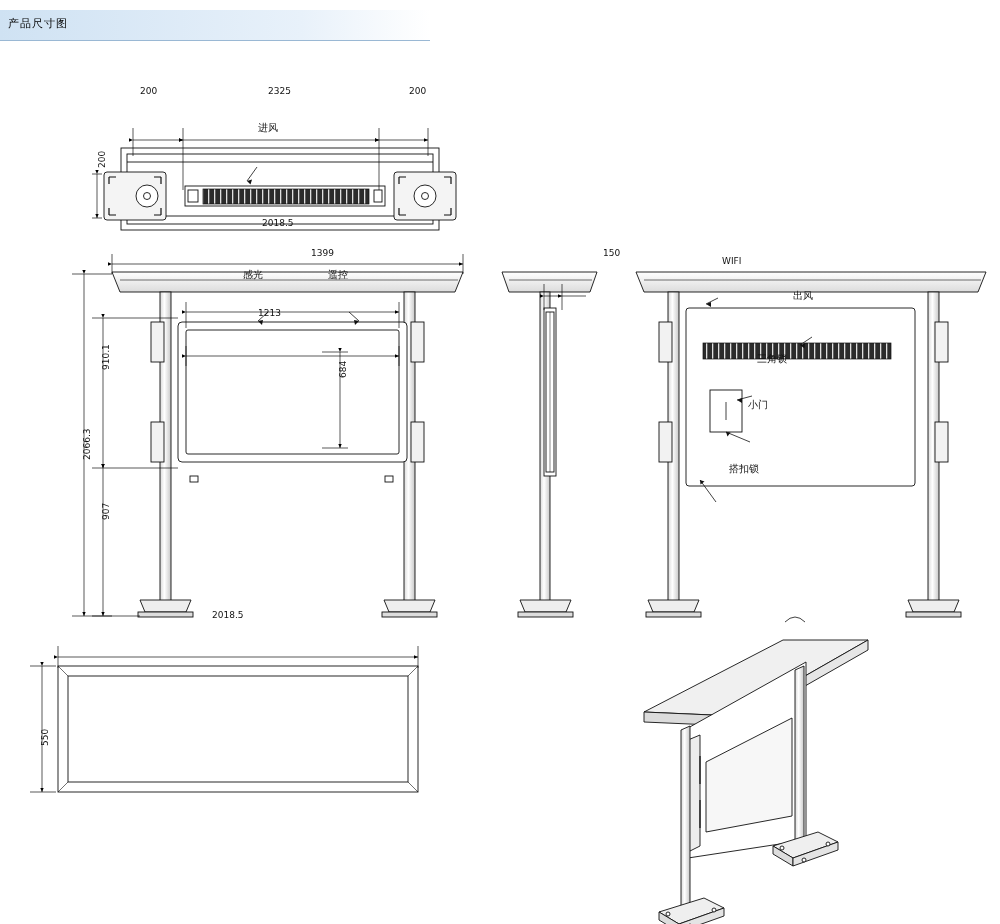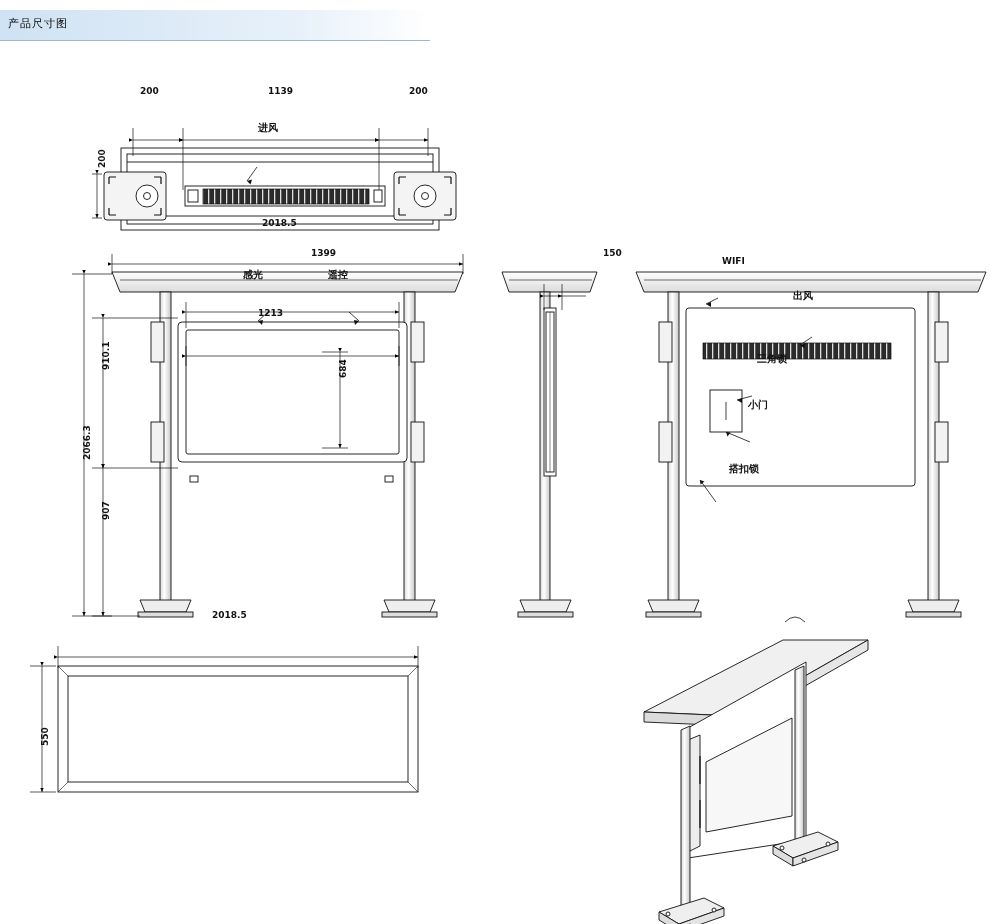--- a/index.html
+++ b/index.html
@@ -10,21 +10,21 @@
   }
   .banner{
     position:absolute;left:0;top:10px;width:430px;height:30px;
     background:linear-gradient(to right,#cfe2f3,#e8f1fa 70%,#ffffff);
     border-bottom:1px solid #9ab8d4;
   }
   .banner-title{
     position:absolute;left:8px;top:16px;font-size:11px;color:#000;
     letter-spacing:1px;font-family:"DejaVu Sans",sans-serif;
   }
-  .stage{position:absolute;left:0;top:40px;width:820px;height:884px;font-weight:bold;}
+  .stage{position:absolute;left:0;top:40px;width:820px;height:884px;}
   svg{display:block;}
   .lbl{
     position:absolute;font-size:9px;color:#111;white-space:nowrap;
     font-family:"DejaVu Sans",sans-serif;
   }
   .lbl.cn{font-size:10px;}
   .rot{transform-origin:0 0;}
 </style>
 </head>
 <body>
@@ -263,21 +263,21 @@
       <path d="M793,818 L838,802 L838,810 L793,826 Z" fill="#e4e4e4"></path>
       <circle cx="782" cy="808" r="2" fill="#fff"></circle>
       <circle cx="828" cy="804" r="2" fill="#fff"></circle>
       <circle cx="804" cy="820" r="2" fill="#fff"></circle>
     </g>
 
   </g>
 </svg>
 
 <div class="lbl" style="left:140px;top:46px;">200</div>
-<div class="lbl" style="left:268px;top:46px;">1139</div>
+<div class="lbl" style="left:268px;top:46px;">2325</div>
 <div class="lbl" style="left:409px;top:46px;">200</div>
 <div class="lbl rot" style="left:97px;top:128px;transform:rotate(-90deg);">200</div>
 <div class="lbl cn" style="left:258px;top:81px;">进风</div>
 
 <div class="lbl" style="left:262px;top:178px;">2018.5</div>
 <div class="lbl" style="left:274px;top:208px;margin-left:37px;">1399</div>
 <div class="lbl" style="left:258px;top:268px;">1213</div>
 <div class="lbl rot" style="left:338px;top:338px;transform:rotate(-90deg);">684</div>
 <div class="lbl rot" style="left:101px;top:330px;transform:rotate(-90deg);">910.1</div>
 <div class="lbl rot" style="left:101px;top:480px;transform:rotate(-90deg);">907</div>

